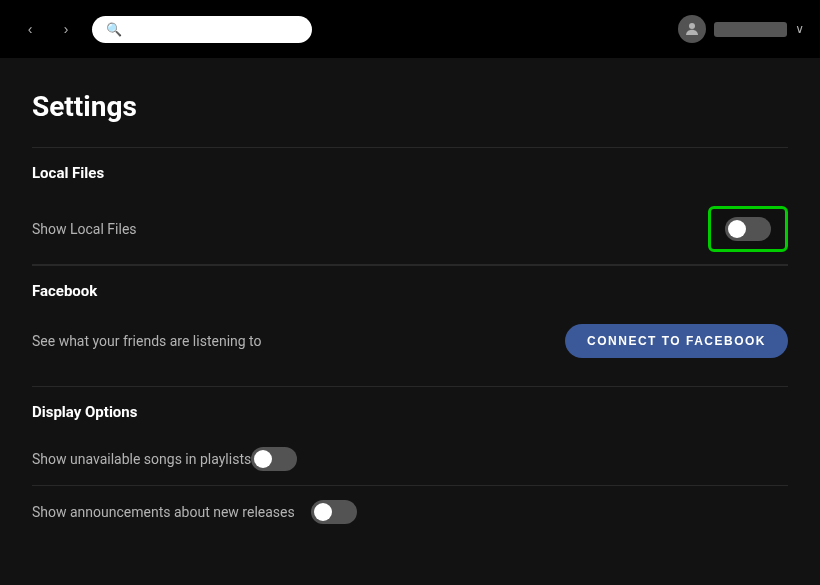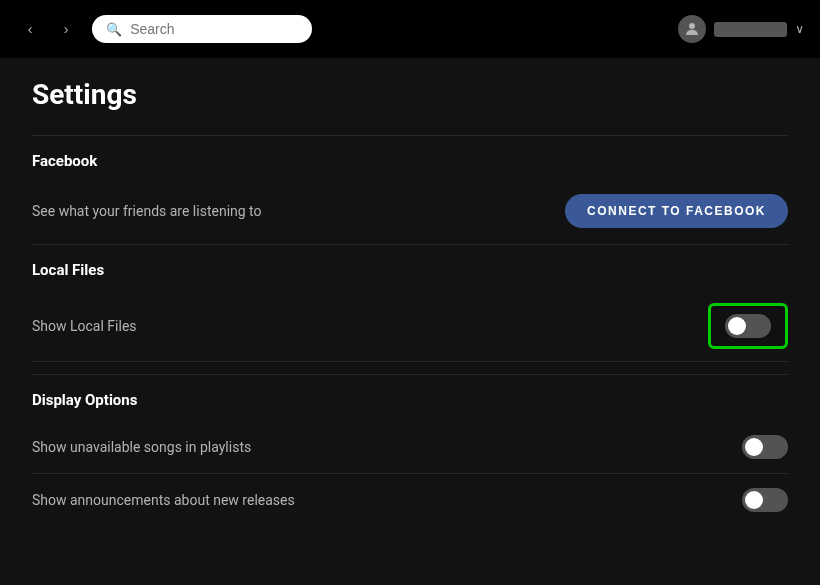--- a/index.html
+++ b/index.html
@@ -100,21 +100,21 @@
     }
 
     .dropdown-arrow {
       color: #b3b3b3;
       font-size: 12px;
       cursor: pointer;
     }
 
     
     .main-content {
-      padding: 20px 32px;
+      padding: 32px 32px;
       overflow-y: auto;
       height: calc(585px - 58px);
     }
 
     .page-title {
       font-size: 28px;
       font-weight: 700;
       color: #fff;
       margin-bottom: 24px;
     }
@@ -130,21 +130,20 @@
       font-size: 15px;
       font-weight: 700;
       color: #fff;
       margin-bottom: 12px;
     }
 
     
     .setting-row {
       display: flex;
       align-items: center;
-      justify-content: space-between;
       padding: 14px 0;
       border-bottom: 1px solid #282828;
     }
 
     .setting-row:last-child {
       border-bottom: none;
       gap: 16px;
     }
 
     .setting-label {
@@ -223,62 +222,61 @@
     <button class="nav-btn">
       <span>‹</span>
     </button>
     <button class="nav-btn">
       <span>›</span>
     </button>
   </div>
 
   <div class="search-box">
     <span class="search-icon-wrap">🔍</span>
-    <input class="search-input" type="text" placeholder="Search" style="">
   </div>
 
   <div class="user-area">
     <div class="user-avatar">
       <svg width="18" height="18" viewBox="0 0 24 24" fill="#b3b3b3">
         <circle cx="12" cy="8" r="4"></circle>
         <path d="M4 20c0-4 3.6-7 8-7s8 3 8 7"></path>
       </svg>
     </div>
     <span class="user-name user-name-blurred">████████</span>
     <span class="dropdown-arrow">∨</span>
   </div>
 </div>
 
 <div class="main-content">
 
   <h1 class="page-title">Settings</h1>
-
-  <div class="section">
-    <div class="section-header">Facebook</div>
-    <div class="facebook-row">
-      <span class="setting-label">See what your friends are listening to</span>
-      <button class="connect-btn">CONNECT TO FACEBOOK</button>
-    </div>
-  </div>
 
   <div class="section">
     <div class="section-header">Local Files</div>
     <div class="local-files-row">
       <span class="setting-label">Show Local Files</span>
 
       <div style="border: 3px solid #00cc00; border-radius: 6px; padding: 8px 14px; background: rgba(0,0,0,0.1);">
         <div class="toggle-container">
           <div class="toggle-track">
             <div class="toggle-thumb"></div>
           </div>
         </div>
       </div>
     </div>
   </div>
 
+  <div class="section">
+    <div class="section-header">Facebook</div>
+    <div class="facebook-row">
+      <span class="setting-label">See what your friends are listening to</span>
+      <button class="connect-btn">CONNECT TO FACEBOOK</button>
+    </div>
+  </div>
+
   <div class="section display-section">
     <div class="section-header">Display Options</div>
 
     <div class="setting-row">
       <span class="setting-label">Show unavailable songs in playlists</span>
       <div class="toggle-container">
         <div class="toggle-track">
           <div class="toggle-thumb"></div>
         </div>
       </div>

